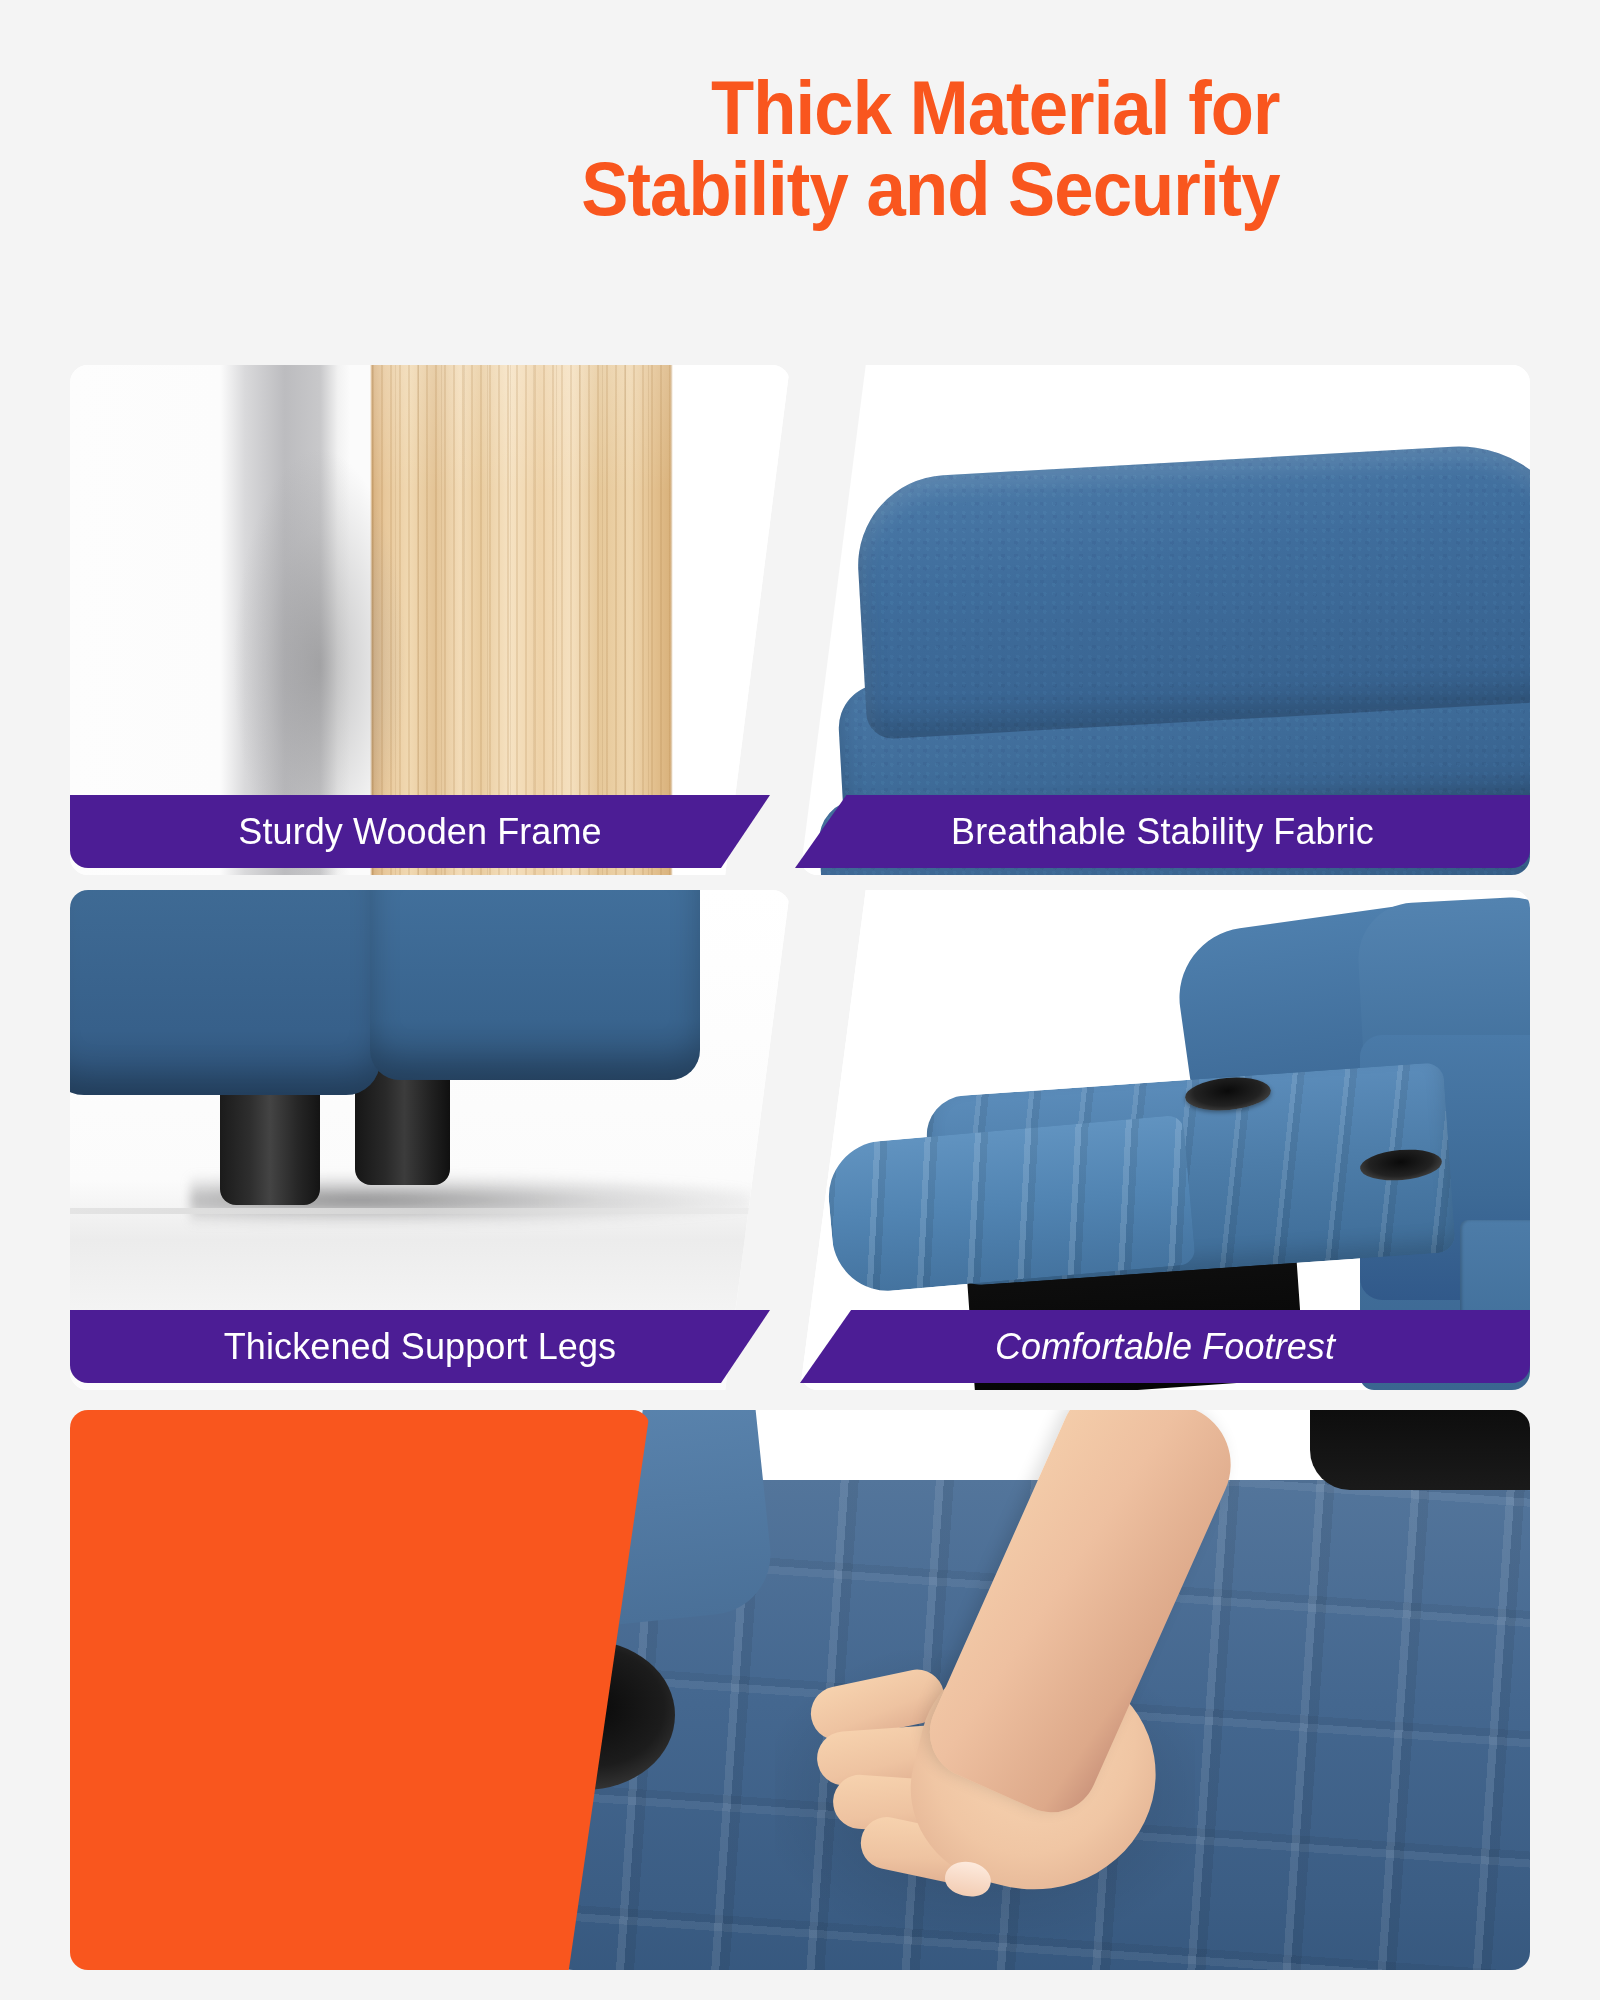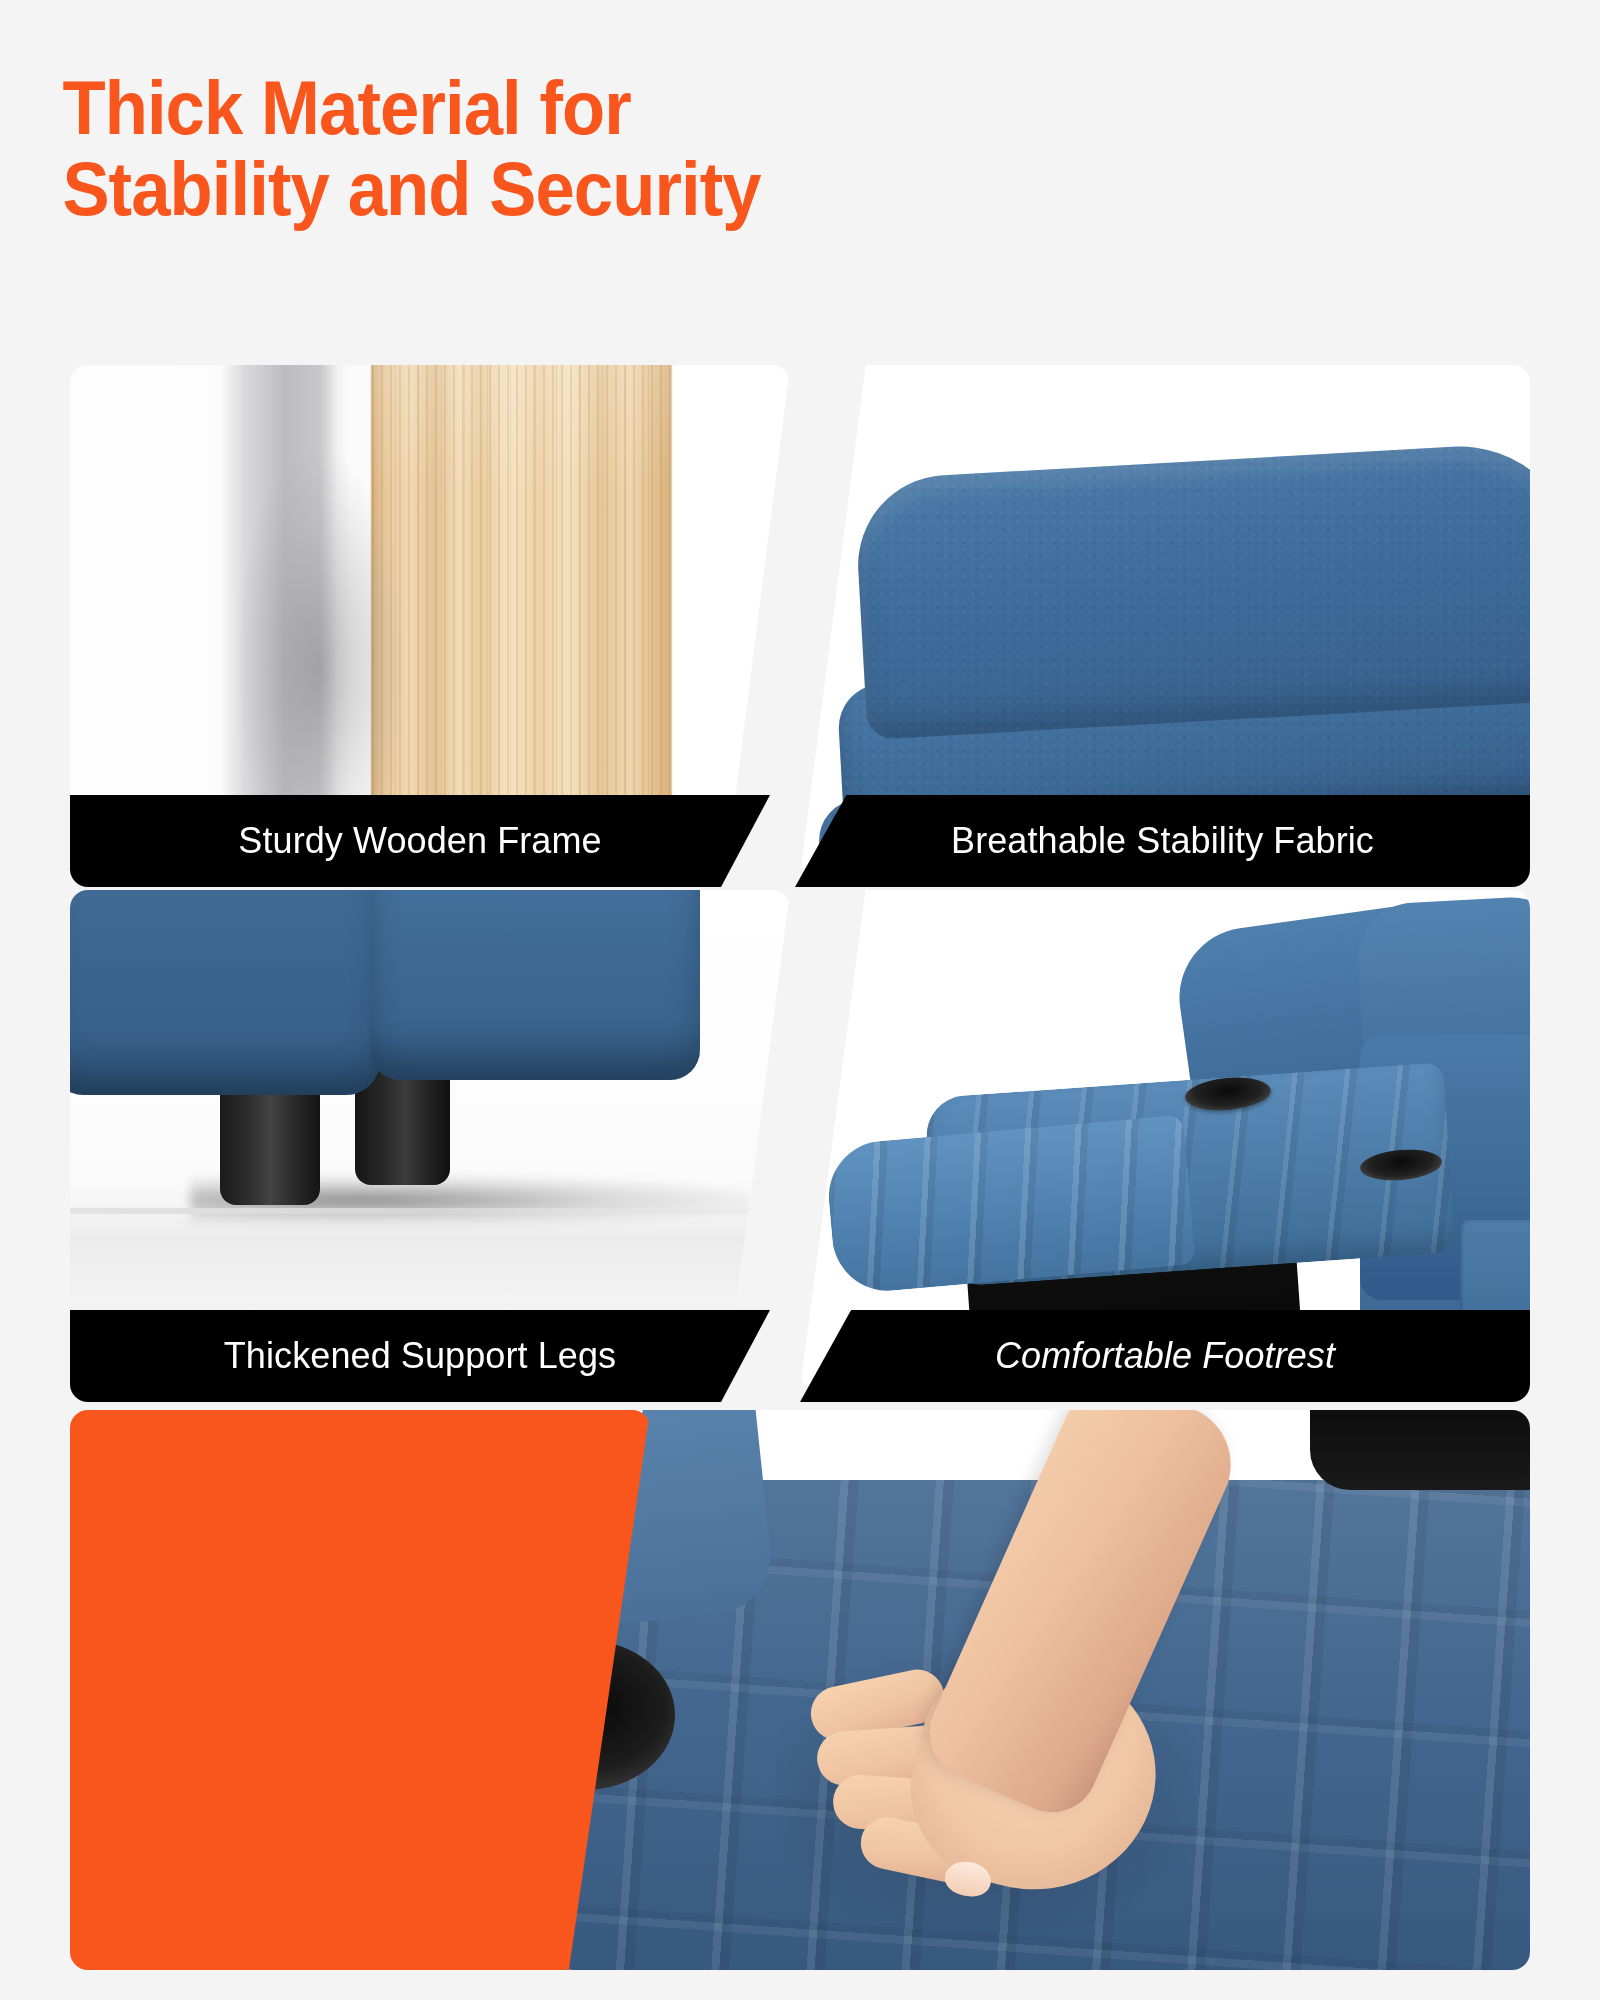--- a/index.html
+++ b/index.html
@@ -7,22 +7,21 @@
   body {
     background:#f4f4f4;
     font-family:"Liberation Sans", sans-serif;
     overflow:hidden;
   }
   .page { position:relative; width:1600px; height:2000px; }
 
   
   .title-wrap {
     position:absolute; left:0; top:68px; width:1326px;
-    text-align:left;
-    margin-left:16px;
+    text-align:right;
   }
   .title-line {
     color:#f9561e;
     font-family:"Liberation Sans", sans-serif;
     font-weight:bold;
     font-size:76px;
     line-height:1.06;
     letter-spacing:-1px;
     transform:scaleX(0.93);
     transform-origin:center;
@@ -71,22 +70,22 @@
     left:555px; top:1410px; width:975px; height:560px;
     border-radius:18px;
     clip-path: polygon(9% 0, 100% 0, 100% 100%, 0 100%);
   }
 
   .photo { position:absolute; inset:0; }
 
   
   .caption {
     position:absolute;
-    height:92px;
-    background:#000000;
+    height:73px;
+    background:#4c1d95;
     display:flex; align-items:center; justify-content:center;
     color:#ffffff;
     font-size:36px;
     letter-spacing:0.1px;
     white-space:nowrap;
   }
   .cap-r1c1 { left:70px; top:795px;  width:700px; border-radius:0 0 0 18px;
               clip-path: polygon(0 0, 100% 0, 93% 100%, 0 100%); }
   .cap-r1c2 { left:795px; top:795px; width:735px; border-radius:0 0 18px 0;
               clip-path: polygon(7% 0, 100% 0, 100% 100%, 0 100%); }

